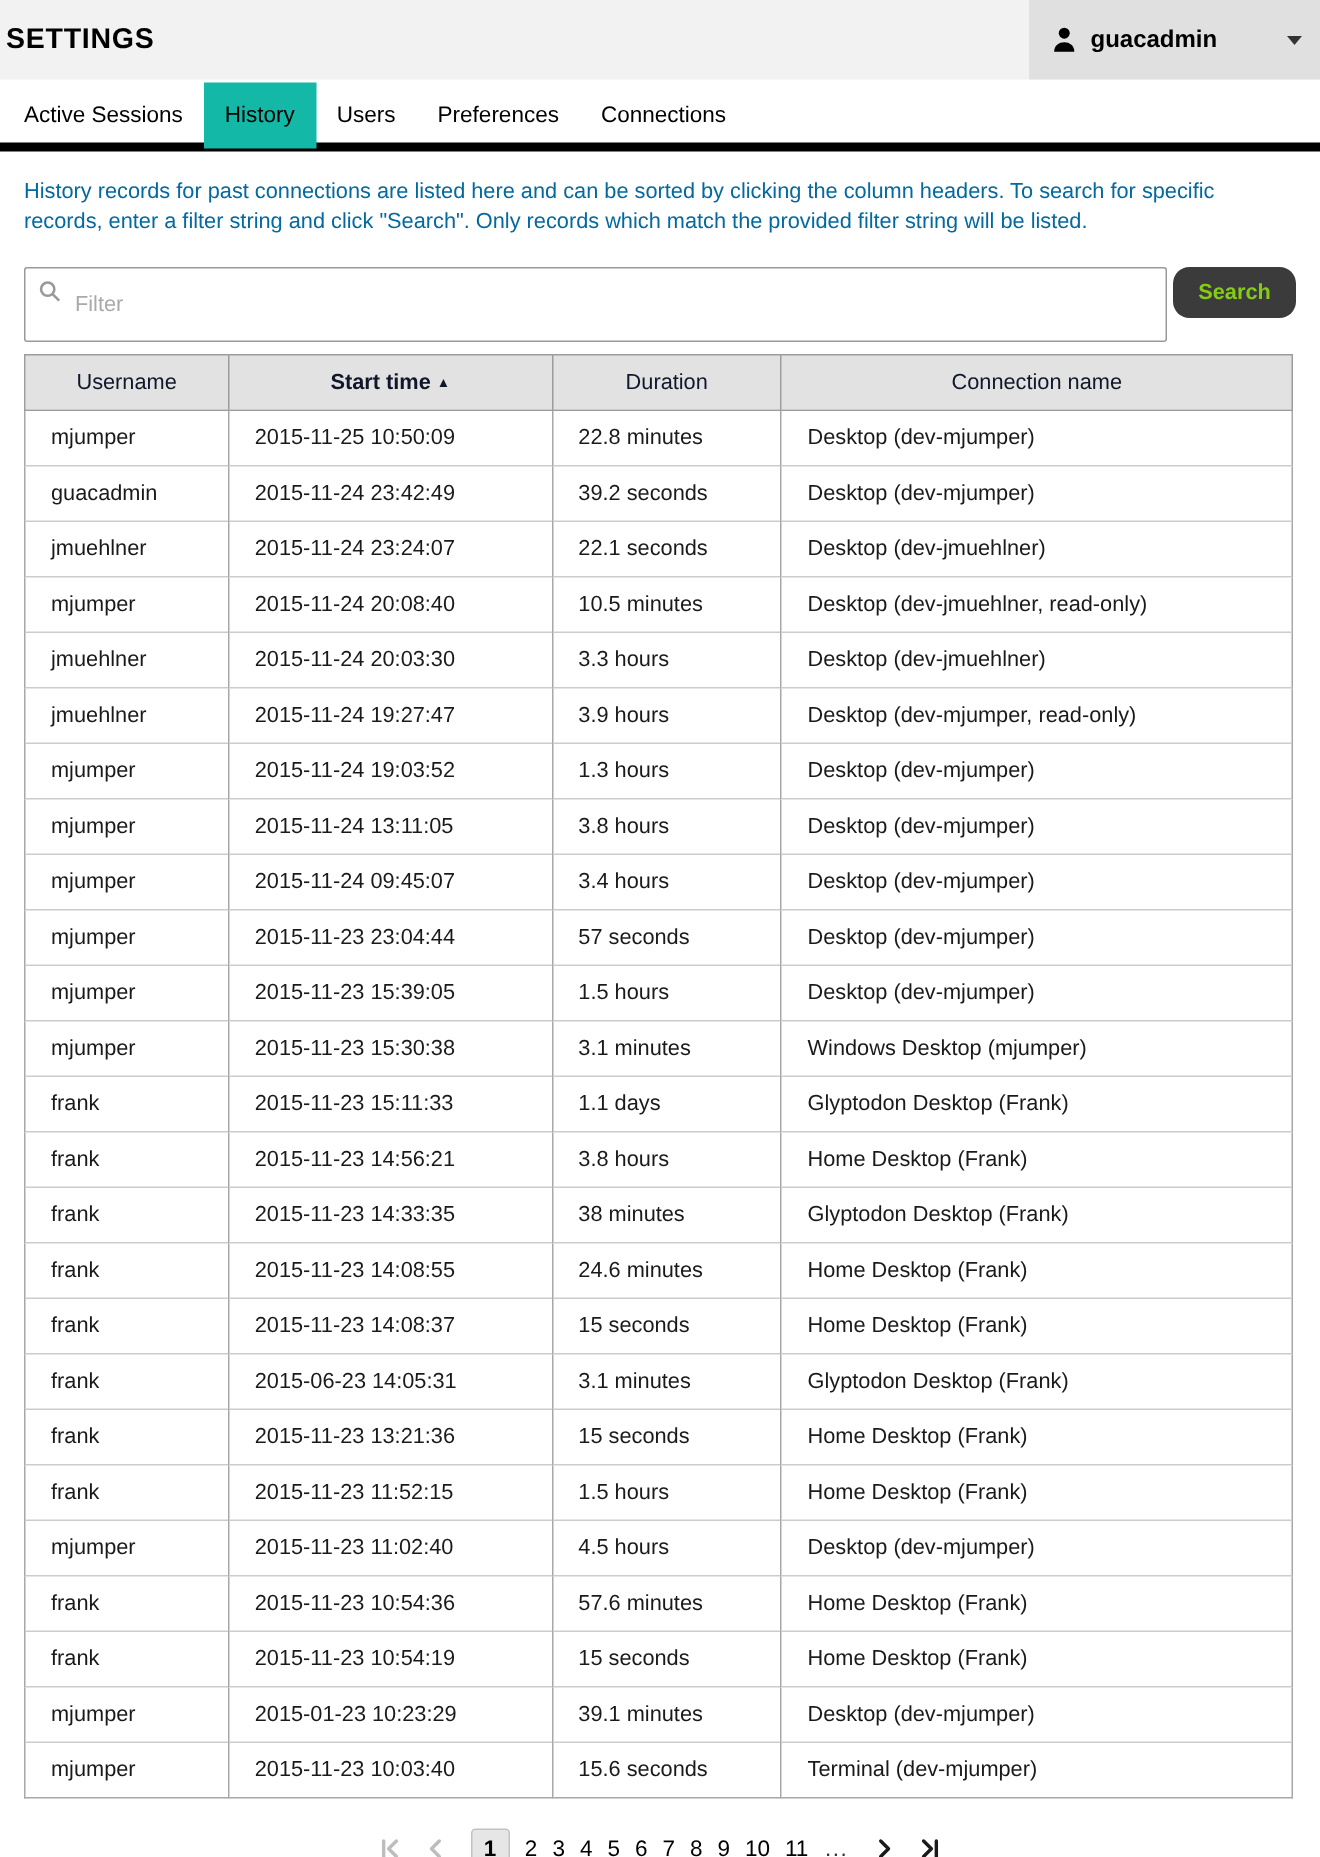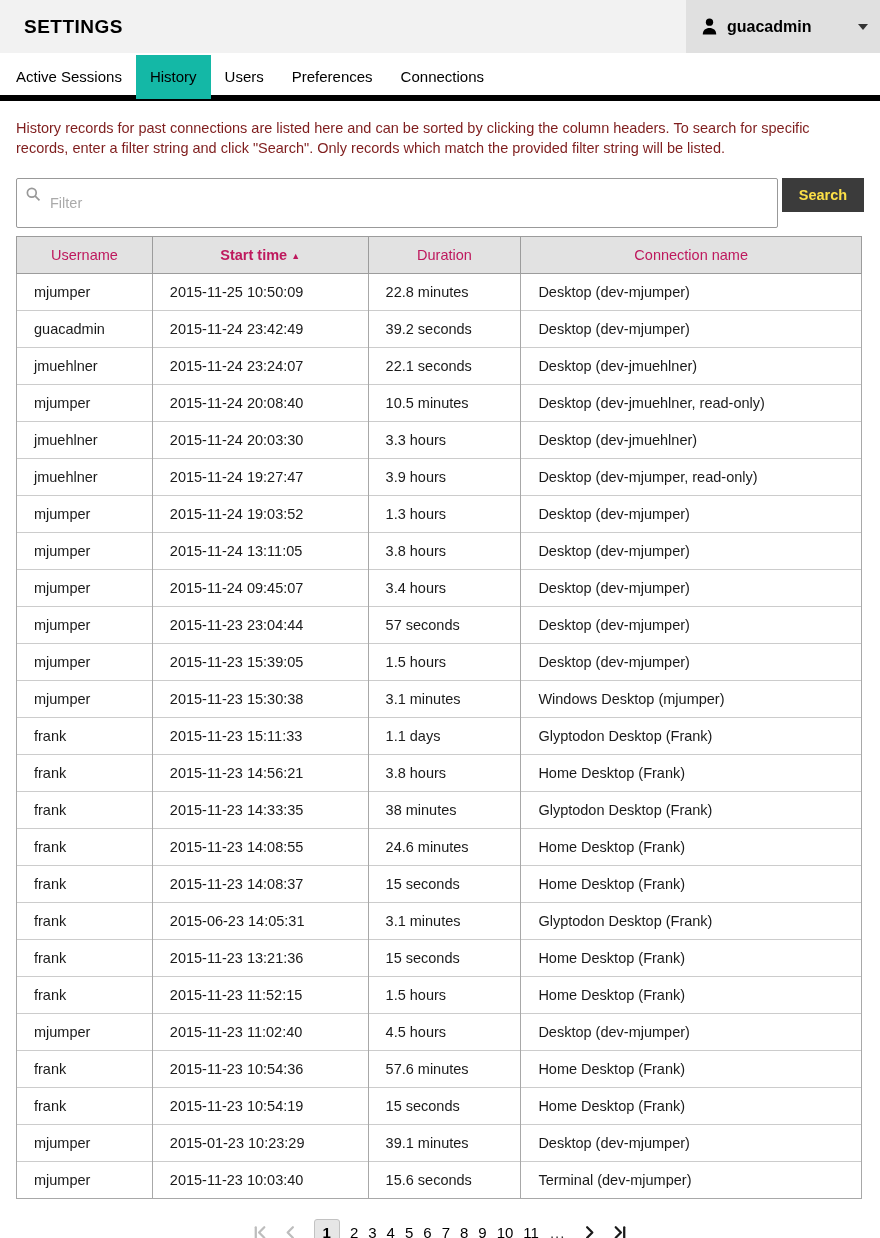--- a/index.html
+++ b/index.html
@@ -1,55 +1,55 @@
 <!DOCTYPE html>
 <html><head>
 <meta charset="utf-8">
 <style>
   * { box-sizing: border-box; margin: 0; padding: 0; }
   html, body { width: 880px; background: #fff; }
   body { font-family: "Liberation Sans", sans-serif; color: #111; position: relative; }
 
   
   .app-header { height: 53px; background: #f2f2f2; display: flex; align-items: center; position: relative; }
-  .app-title { font-size: 19px; font-weight: bold; letter-spacing: 0.5px; padding-left: 24px; color: #000; }
+  .app-title { font-size: 19px; font-weight: bold; letter-spacing: 0.5px; padding-left: 4px; color: #000; }
   .user-menu { position: absolute; right: 0; top: 0; width: 194px; height: 53px; background: #e0e0e0;
                display: flex; align-items: center; cursor: pointer; }
   .user-icon { margin-left: 14px; display: flex; align-items: center; }
   .user-icon svg { width: 19px; height: 19px; fill: #000; }
   .user-name { font-size: 16px; font-weight: bold; margin-left: 8px; color: #000; }
   .caret-down { position: absolute; right: 12px; top: 24px; width: 0; height: 0;
                 border-left: 5px solid transparent; border-right: 5px solid transparent;
                 border-top: 6px solid #333; }
 
   
   .tab-bar { display: flex; background: #fff; border-bottom: 6px solid #000000; padding: 2px 0 0 2px; height: 48px; }
   .tab { font-size: 15px; color: #000; padding: 0 14px; height: 44px; line-height: 44px; cursor: pointer; white-space: nowrap; }
   .tab.active { background: #14b8a6; }
 
   
   .main { padding: 0 16px; }
-  .description { margin-top: 17px; font-size: 14.5px; line-height: 1.4; color: #7f1d1d; max-width: 850px; }
+  .description { margin-top: 17px; font-size: 14.5px; line-height: 1.4; color: #0369a1; max-width: 850px; }
 
   .filter-bar { margin-top: 19px; display: flex; align-items: stretch; }
   .filter-wrap { position: relative; flex: 1; }
   .filter-input { width: 100%; height: 50px; border: 1px solid #999; background: #fff; border-radius: 2px;
                   font-family: "Liberation Sans", sans-serif; font-size: 14.5px; color: #222;
                   padding: 0 8px 0 33px; outline: none; }
   .filter-input::placeholder { color: #aaa; }
   .search-glyph { position: absolute; left: 9px; top: 8px; width: 17px; height: 17px; pointer-events: none; }
   .search-glyph svg { width: 17px; height: 17px; stroke: #999; fill: none; stroke-width: 2; }
-  .search-button { width: 82px; height: 34px; margin-left: 4px; background: #3b3b3b; color: #fde047;
-                   border: none; border-radius: 0; font-family: "Liberation Sans", sans-serif;
+  .search-button { width: 82px; height: 34px; margin-left: 4px; background: #3b3b3b; color: #84cc16;
+                   border: none; border-radius: 11px; font-family: "Liberation Sans", sans-serif;
                    font-size: 14.5px; font-weight: bold; cursor: pointer; }
 
   
   table.history-table { margin-top: 8px; width: 846px; border-collapse: collapse; font-size: 14.5px; }
   .history-table th { background: #e2e2e2; border: 1px solid #9c9c9c; height: 37px;
-                      font-weight: normal; text-align: center; color: #be185d; cursor: pointer; }
+                      font-weight: normal; text-align: center; color: #0f172a; cursor: pointer; }
   .history-table th.sorted { font-weight: bold; }
   .sort-arrow { font-size: 9px; position: relative; top: -1px; margin-left: 4px; }
   .history-table td { border-left: 1px solid #a8a8a8; border-right: 1px solid #a8a8a8;
                       border-top: 1px solid #ccc; height: 37px; padding: 0 8px 0 17px;
                       color: #1a1a1a; white-space: nowrap; background: #fff; }
   .history-table tbody tr:last-child td { border-bottom: 1px solid #a8a8a8; }
 
   
   .pagination { margin: 20px 0 18px 0; display: flex; justify-content: center; align-items: center; }
   .pager-icon { display: flex; align-items: center; justify-content: center; width: 24px; height: 26px; cursor: pointer; }

